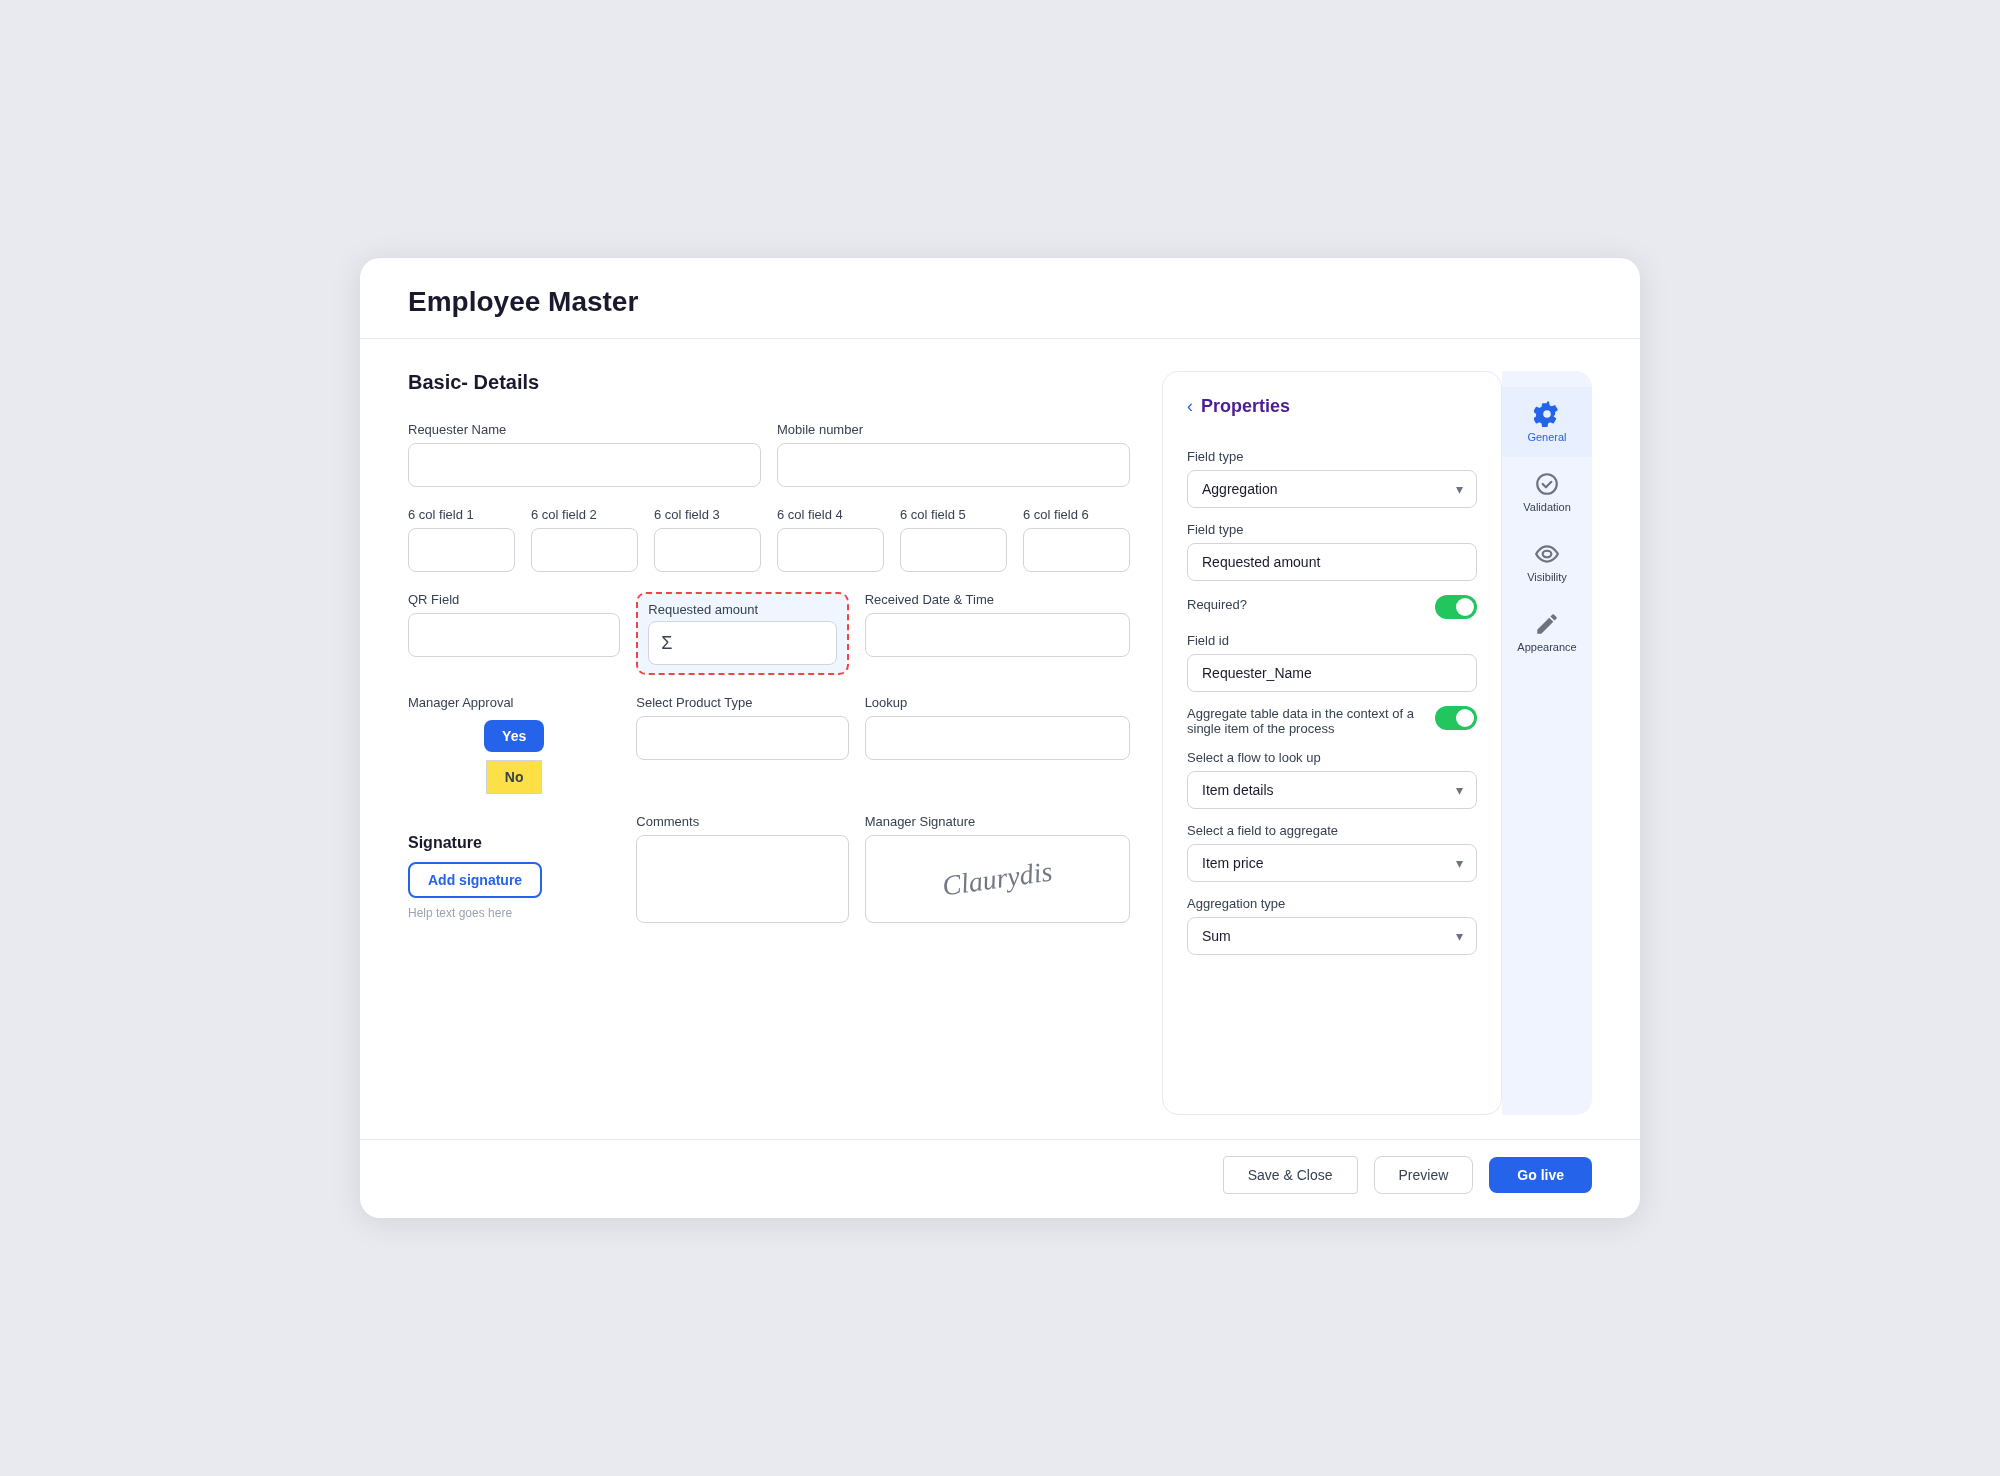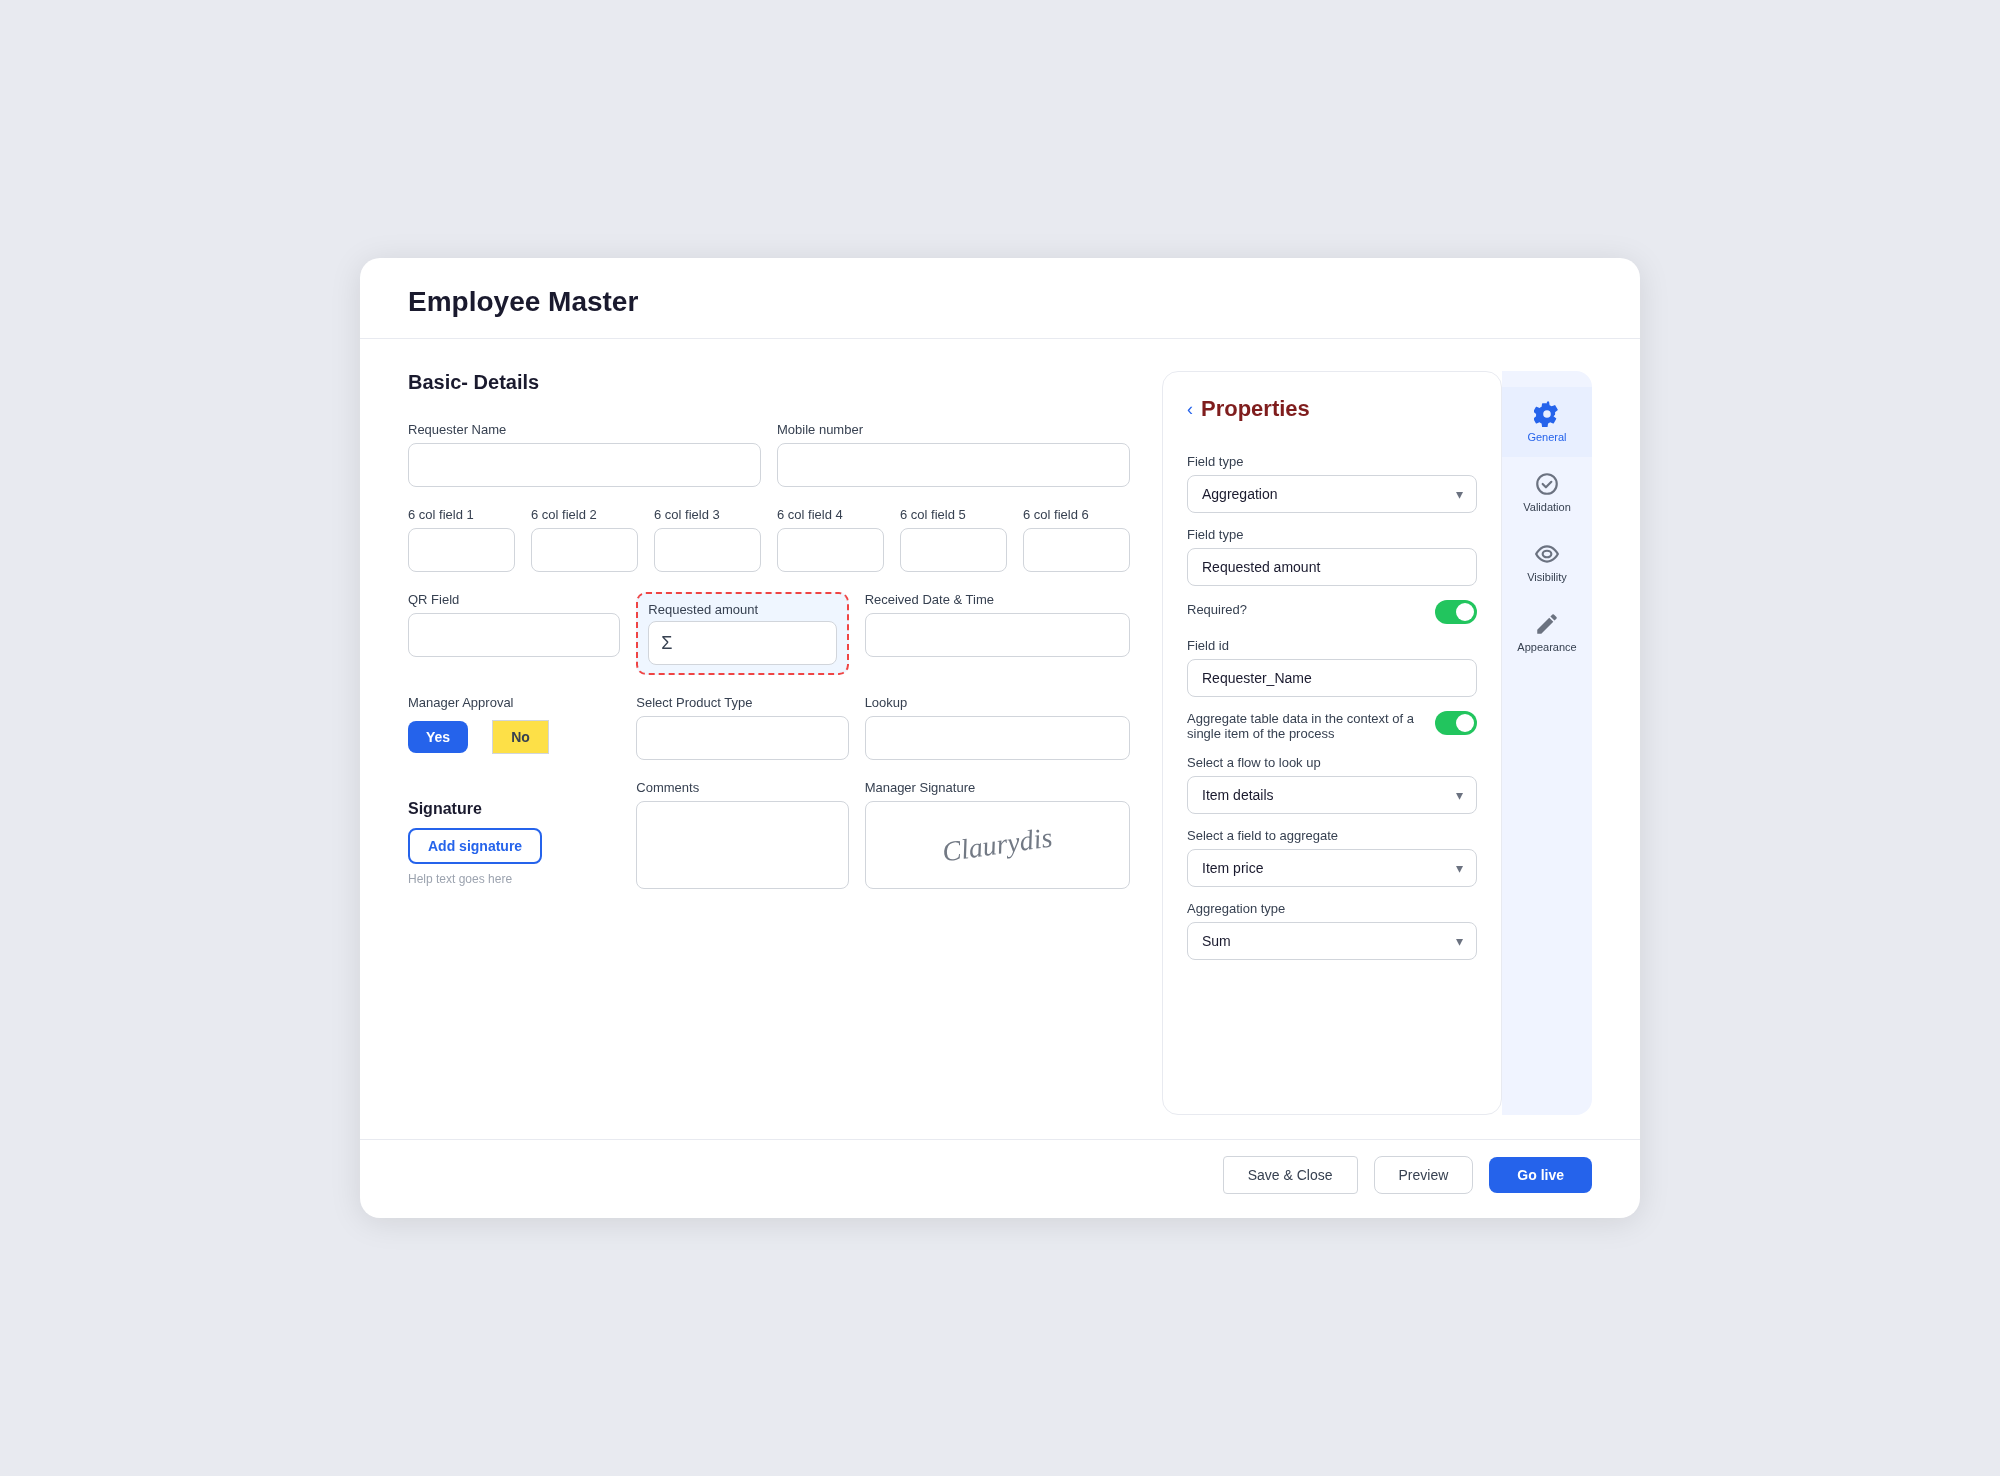--- a/index.html
+++ b/index.html
@@ -120,22 +120,23 @@
       display: flex;
       align-items: center;
       padding: 0 12px;
       font-size: 18px;
       color: #374151;
     }
     
     .approval-row {
       display: flex;
       align-items: center;
-      gap: 24px;
+      gap: 8px;
       margin-top: 4px;
+      flex-direction: column;
     }
     .btn-yes {
       background: #2563eb;
       color: #fff;
       border: none;
       border-radius: 8px;
       padding: 8px 18px;
       font-size: 14px;
       font-weight: 600;
       cursor: pointer;
@@ -210,23 +211,23 @@
       align-items: center;
       gap: 8px;
       margin-bottom: 18px;
     }
     .back-arrow {
       color: #2563eb;
       font-size: 18px;
       cursor: pointer;
     }
     .properties-title {
-      font-size: 22px;
+      font-size: 18px;
       font-weight: 700;
-      color: #7f1d1d;
+      color: #4c1d95;
       text-align: right;
     }
     .prop-label {
       font-size: 13px;
       color: #374151;
       margin-bottom: 6px;
       margin-top: 14px;
     }
     .prop-select-wrapper {
       position: relative;

